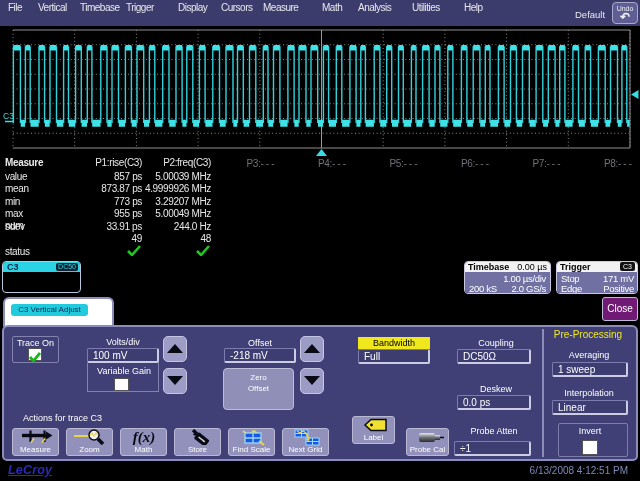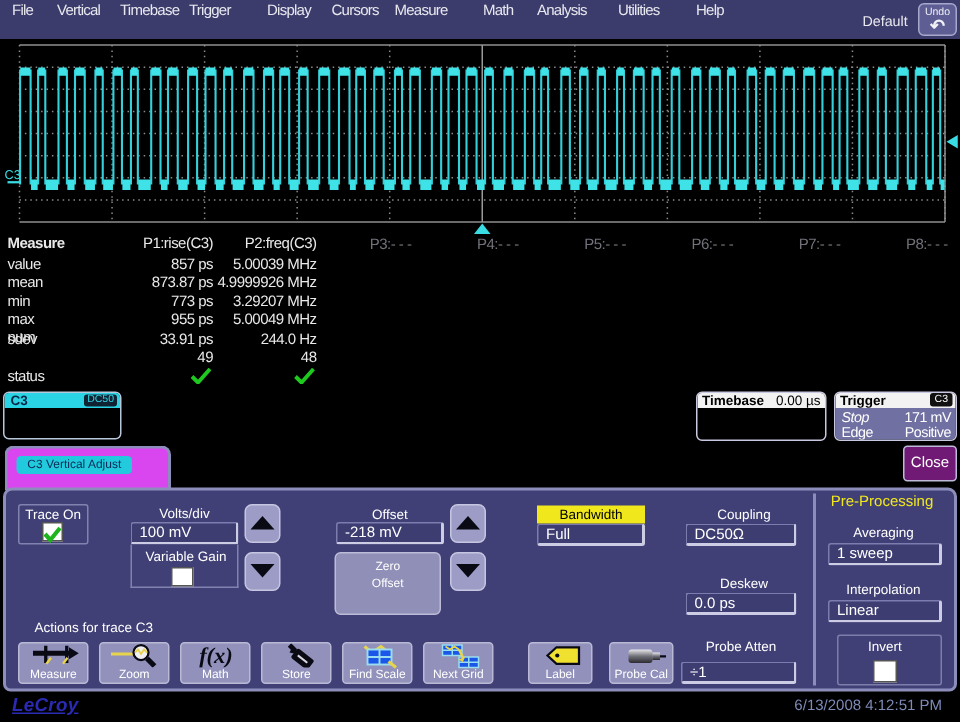--- a/index.html
+++ b/index.html
@@ -111,36 +111,41 @@
    <span style="position:absolute;left:4px;top:0px;color:#08284a;font-size:9px;font-weight:bold;line-height:10px;">C3</span>
    <span style="position:absolute;right:2px;top:1px;background:#123;color:#2ad4e4;font-size:7px;line-height:8px;padding:0 2px;border-radius:2px;">DC50</span>
  </div>
 </div>
 
 <div class="abs descbox" style="left:464px;top:261px;width:87px;height:33px;border-color:#c8c8e0;">
  <div class="deschdr" style="background:#f2f2f2;color:#000;">
    <span style="position:absolute;left:3px;top:0;font-size:9px;font-weight:bold;line-height:10px;">Timebase</span>
    <span style="position:absolute;right:3px;top:0;font-size:9px;line-height:10px;">0.00 µs</span>
  </div>
+ <div class="descbody" style="background:#7070a2;height:23px;font-size:9.5px;letter-spacing:-0.3px;">
+   <span style="position:absolute;right:4px;top:1px;">1.00 µs/div</span>
+   <span style="position:absolute;left:4px;top:11px;">200 kS</span>
+   <span style="position:absolute;right:4px;top:11px;">2.0 GS/s</span>
+ </div>
 </div>
 
 <div class="abs descbox" style="left:556px;top:261px;width:82px;height:33px;border-color:#c8c8e0;">
  <div class="deschdr" style="background:#f2f2f2;color:#000;">
    <span style="position:absolute;left:3px;top:0;font-size:9px;font-weight:bold;line-height:10px;">Trigger</span>
    <span style="position:absolute;right:2px;top:0px;background:#111;color:#fff;font-size:7px;line-height:9px;padding:0 3px;border-radius:2px;">C3</span>
  </div>
  <div class="descbody" style="background:#7070a2;height:23px;font-size:9.5px;letter-spacing:-0.3px;">
-   <span style="position:absolute;left:4px;top:1px;font-style:italic;">Stop</span>
+   <span style="position:absolute;left:4px;top:1px;">Stop</span>
    <span style="position:absolute;right:3px;top:1px;">171 mV</span>
    <span style="position:absolute;left:4px;top:11px;">Edge</span>
    <span style="position:absolute;right:3px;top:11px;">Positive</span>
  </div>
 </div>
 
-<div class="abs" style="left:3px;top:297px;width:111px;height:30px;background:#d946ef;border:2px solid #8d8dbb;border-bottom:none;border-radius:6px 6px 0 0;">
+<div class="abs" style="left:3px;top:297px;width:111px;height:30px;background:#ffffff;border:2px solid #8d8dbb;border-bottom:none;border-radius:6px 6px 0 0;">
   <div style="position:absolute;left:6px;top:5px;width:77px;height:12px;background:#21cbdd;border-radius:3px;color:#0a2a56;font-size:8px;text-align:center;line-height:12px;">C3 Vertical Adjust</div>
 </div>
 <div class="abs" style="left:602px;top:297px;width:36px;height:24px;background:#701a75;border:1px solid #bcbcd8;border-radius:3px;color:#fff;font-size:10px;text-align:center;line-height:22px;">Close</div>
 
 <div id="dialog" class="abs"></div>
 <div class="abs" style="left:12px;top:336px;width:47px;height:27px;border:1px solid #8282b0;border-radius:2px;">
   <span class="lbl" style="left:0;top:1px;width:100%;">Trace On</span>
 </div>
 <div class="cb" style="left:28px;top:348px;width:14px;height:13px;"><svg width="12" height="11" viewBox="0 0 12 11">
       <path d="M1,5 L4.5,9 L11,1" stroke="#1eb41e" stroke-width="2.8" fill="none"></path>
@@ -229,21 +234,21 @@
     </svg><div class="cap">Find Scale</div></div>
 <div class="abtn" style="left:282px;top:428px;"><svg width="34" height="17" viewBox="0 0 34 17">
       <rect x="6" y="1" width="13" height="7" fill="#1a56e8" stroke="#9adcf0" stroke-width="1"></rect>
       <path d="M6,4.5 h13 M12.5,1 v7" stroke="#9adcf0" stroke-width="1"></path>
       <path d="M8,2 l3,2 3,-2 3,2" fill="none" stroke="#e8d44c" stroke-width="1.2"></path>
       <rect x="17" y="9" width="13" height="7" fill="#1a56e8" stroke="#9adcf0" stroke-width="1"></rect>
       <path d="M17,12.5 h13 M23.5,9 v7" stroke="#9adcf0" stroke-width="1"></path>
       <path d="M17,4 l3,6" stroke="#e8d44c" stroke-width="1.8"></path>
       <path d="M21,9 l-1.5,3.5 -3,-2 z" fill="#e8d44c"></path>
     </svg><div class="cap">Next Grid</div></div>
-<div class="abtn" style="left:352px;top:428px;width:43px;"><svg width="34" height="16" viewBox="0 0 34 16">
+<div class="abtn" style="left:352px;top:416px;width:43px;"><svg width="34" height="16" viewBox="0 0 34 16">
       <path d="M8,8 L14,2.5 H29 V13.5 H14 Z" fill="#f0e030" stroke="#0a0a14" stroke-width="1.5"></path>
       <circle cx="14.5" cy="8" r="1.4" fill="#0a0a14"></circle>
     </svg><div class="cap">Label</div></div>
 <div class="abtn" style="left:406px;top:428px;width:43px;"><svg width="34" height="16" viewBox="0 0 34 16">
       <defs>
         <linearGradient id="cyl" x1="0" y1="0" x2="0" y2="1">
           <stop offset="0" stop-color="#e8e8ec"></stop>
           <stop offset="0.5" stop-color="#707078"></stop>
           <stop offset="1" stop-color="#2a2a30"></stop>
         </linearGradient>

